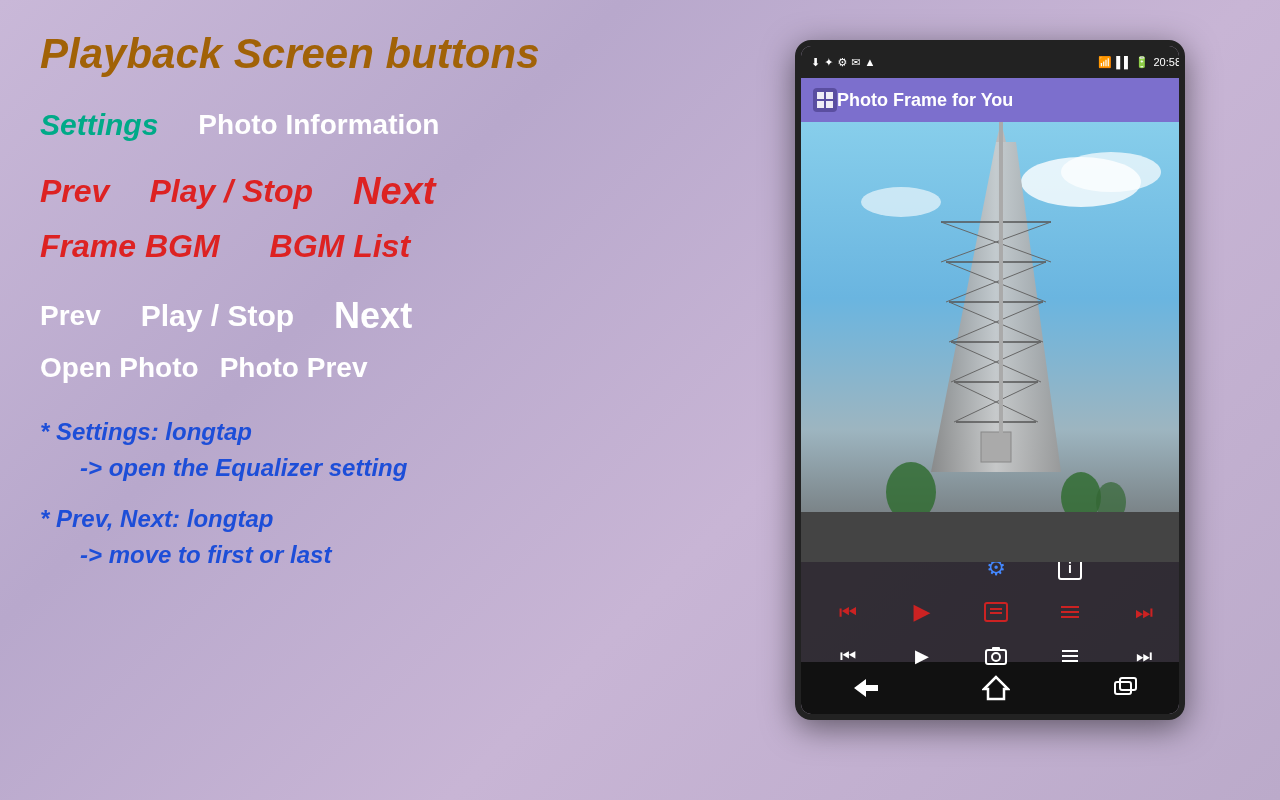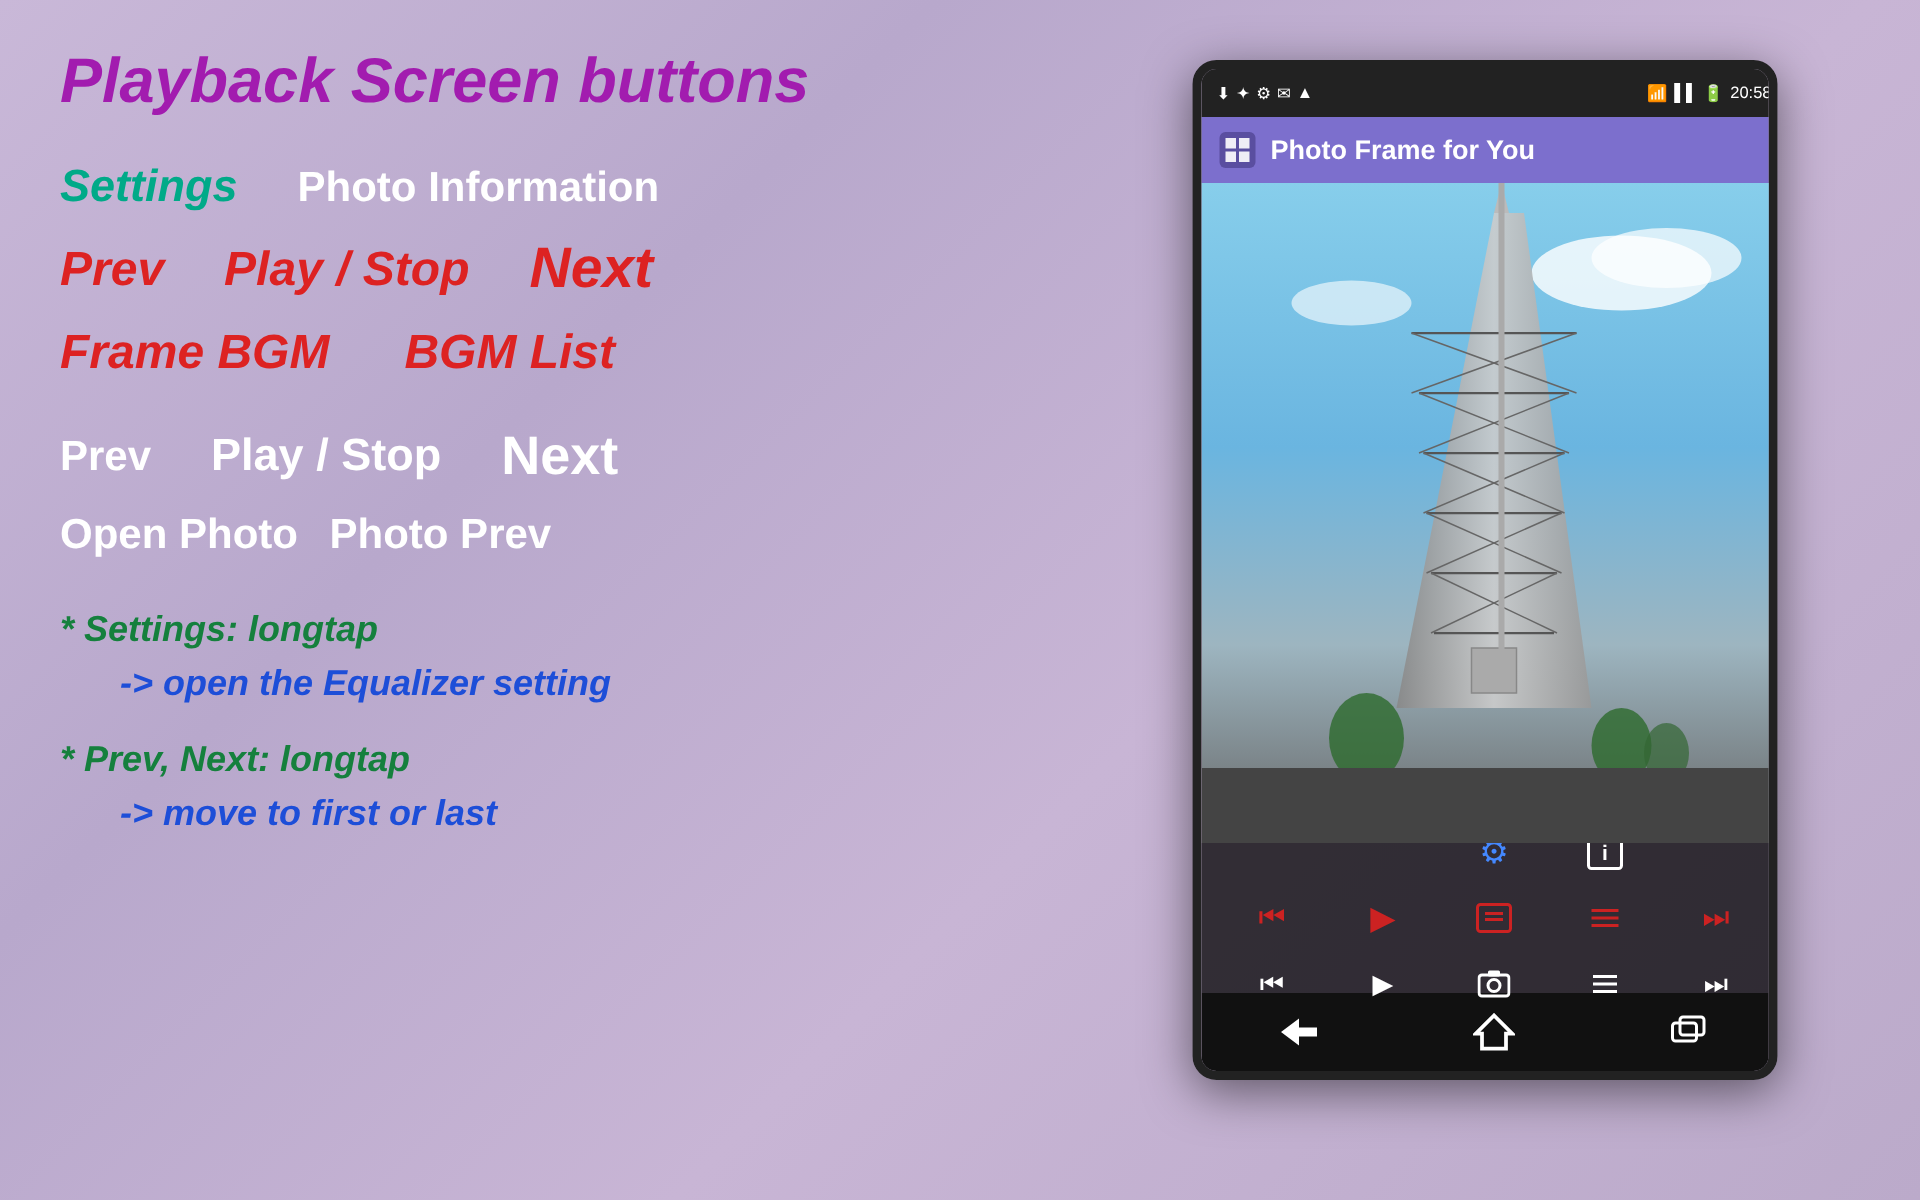--- a/index.html
+++ b/index.html
@@ -16,29 +16,29 @@
     .left-panel {
       width: 700px;
       padding: 30px 40px;
       display: flex;
       flex-direction: column;
     }
 
     .page-title {
       font-size: 42px;
       font-weight: bold;
-      color: #a21caf;
+      color: #a16207;
       margin-bottom: 30px;
       font-style: italic;
     }
 
     .section-row {
       display: flex;
       align-items: center;
-      margin-bottom: 16px;
+      margin-bottom: 28px;
       gap: 40px;
     }
 
     .btn-settings {
       font-size: 30px;
       font-weight: bold;
       color: #00aa88;
       font-style: italic;
     }
 
@@ -95,21 +95,21 @@
       color: white;
     }
 
     .note-section {
       margin-top: 10px;
     }
 
     .note-line {
       font-size: 24px;
       font-weight: bold;
-      color: #15803d;
+      color: #1d4ed8;
       font-style: italic;
       line-height: 1.5;
     }
 
     .note-indent {
       font-size: 24px;
       font-weight: bold;
       color: #1d4ed8;
       font-style: italic;
       padding-left: 40px;
@@ -153,21 +153,20 @@
     }
 
     
     .app-bar {
       width: 390px;
       height: 44px;
       background: #7c6fcd;
       display: flex;
       align-items: center;
       padding: 0 12px;
-      gap: 10px;
     }
 
     .app-bar-icon {
       width: 24px;
       height: 24px;
       background: #5a4ea0;
       border-radius: 4px;
       display: flex;
       align-items: center;
       justify-content: center;

